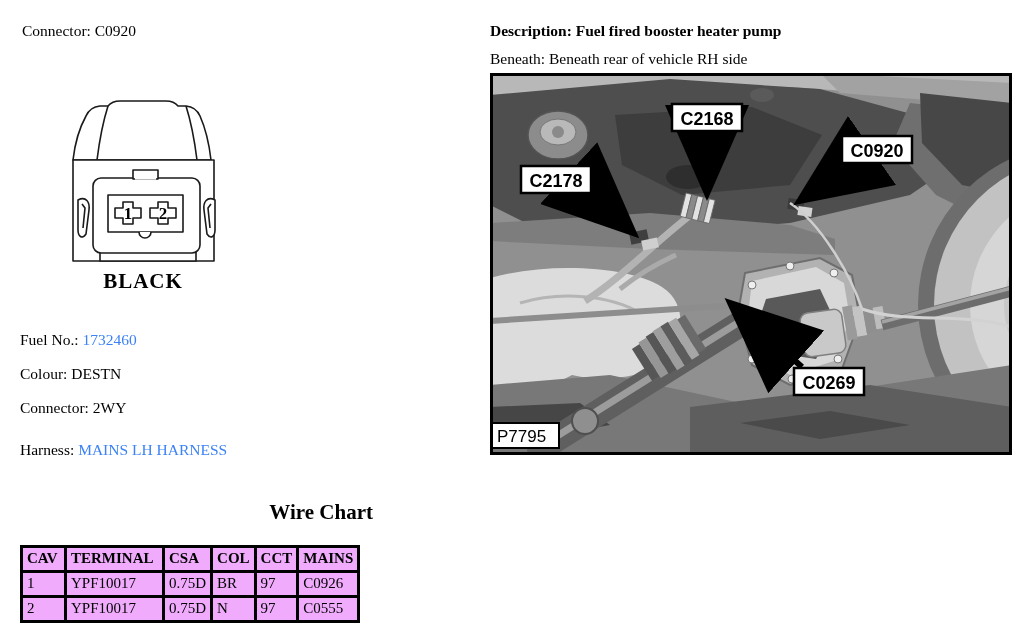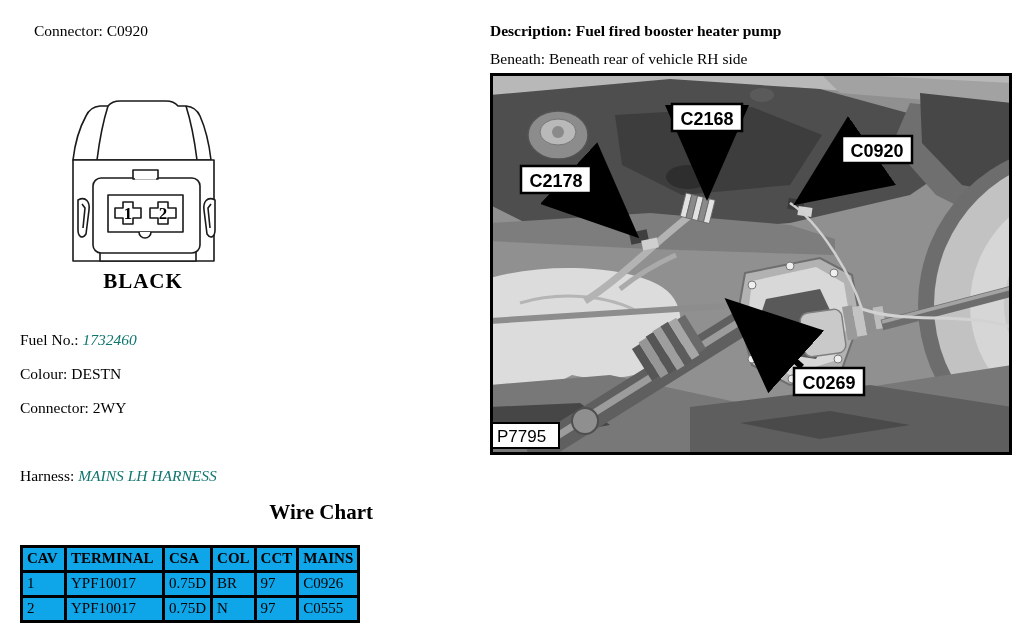--- a/index.html
+++ b/index.html
@@ -1,37 +1,37 @@
 <!DOCTYPE html>
 <html><head>
 <meta charset="utf-8">
 <style>
   html,body{margin:0;padding:0;background:#ffffff;}
   body{width:1029px;height:639px;position:relative;overflow:hidden;
        font-family:"Liberation Serif", serif;color:#000;}
   .abs{position:absolute;}
   .line{font-size:15.5px;white-space:nowrap;}
-  .green{color:#0f766e;font-style:italic;}
+  .green{color:#3b82f6;}
   
   .wc-title{font-size:21px;font-weight:bold;}
   table.wc{border-collapse:collapse;table-layout:fixed;}
   table.wc th, table.wc td{
-    border:3px solid #000;background:#0ea5e9;font-size:15px;
+    border:3px solid #000;background:#f0abfc;font-size:15px;
     padding:2px 4px 3px 4px;text-align:left;vertical-align:middle;
     font-family:"Liberation Serif", serif;white-space:nowrap;overflow:hidden;
   }
   table.wc th{font-weight:bold;}
   svg text{font-family:"Liberation Serif", serif;}
   .callout-txt{font-family:"Liberation Sans", sans-serif;font-weight:bold;font-size:18px;}
   .figid-txt{font-family:"Liberation Sans", sans-serif;font-size:17px;}
 </style>
 </head>
 <body>
 
-<div class="abs line" style="left:22px;top:22px;margin-left:12px;">Connector: C0920</div>
+<div class="abs line" style="left:22px;top:22px;">Connector: C0920</div>
 
 <svg class="abs" style="left:55px;top:96px;" width="190" height="202" viewBox="0 0 190 202">
   <g fill="#ffffff" stroke="#1a1a1a" stroke-width="1.6" stroke-linejoin="round">
 
     <path d="M 18,64 Q 21,38 31,20 Q 35,11 45,10 L 53,10 Q 57,5 65,5 L 111,5 Q 119,5 123,10 L 131,10 Q 141,11 145,20 Q 153,38 156,64 Z"></path>
     <path d="M 53,10 Q 46,32 42,64" fill="none"></path>
     <path d="M 131,10 Q 138,32 142,64" fill="none"></path>
 
     <rect x="18" y="64" width="141" height="101"></rect>
 
@@ -57,21 +57,21 @@
   <text x="108" y="123" font-size="17" font-weight="bold" text-anchor="middle" fill="#000">2</text>
   <text x="88" y="192" font-size="21" font-weight="bold" letter-spacing="1" text-anchor="middle" fill="#000">BLACK</text>
 </svg>
 
 <div class="abs line" style="left:20px;top:331px;">
   <span>Fuel No.:</span>
   <span class="green">1732460</span>
 </div>
 <div class="abs line" style="left:20px;top:365px;">Colour: DESTN</div>
 <div class="abs line" style="left:20px;top:399px;">Connector: 2WY</div>
-<div class="abs line" style="left:20px;top:441px;margin-top:26px;">
+<div class="abs line" style="left:20px;top:441px;">
   <span>Harness:</span>
   <span class="green">MAINS LH HARNESS</span>
 </div>
 
 <div class="abs wc-title" style="left:20px;top:500px;width:353px;text-align:right;">Wire Chart</div>
 
 <table class="wc abs" style="left:20px;top:545px;">
   <colgroup>
     <col style="width:44px">
       <col style="width:98px">

